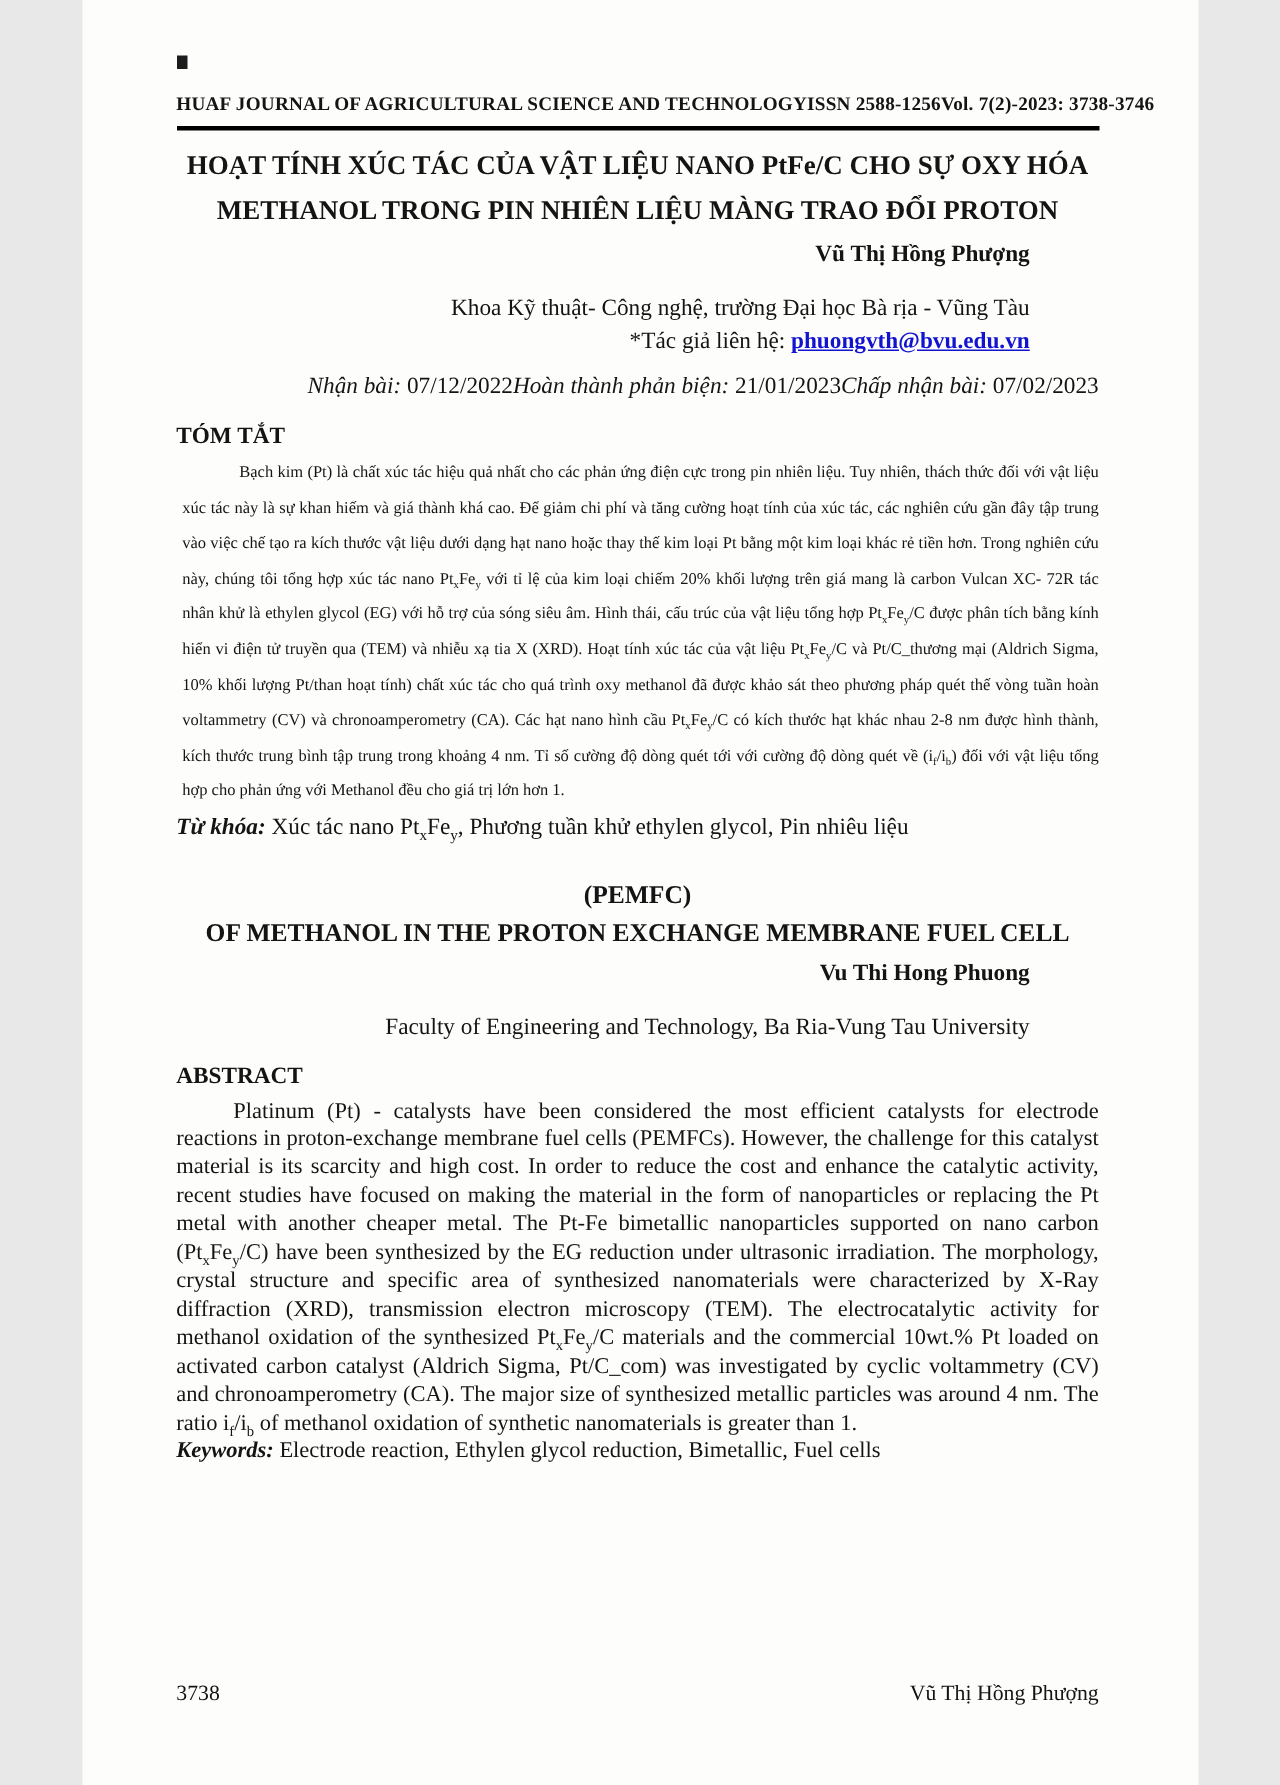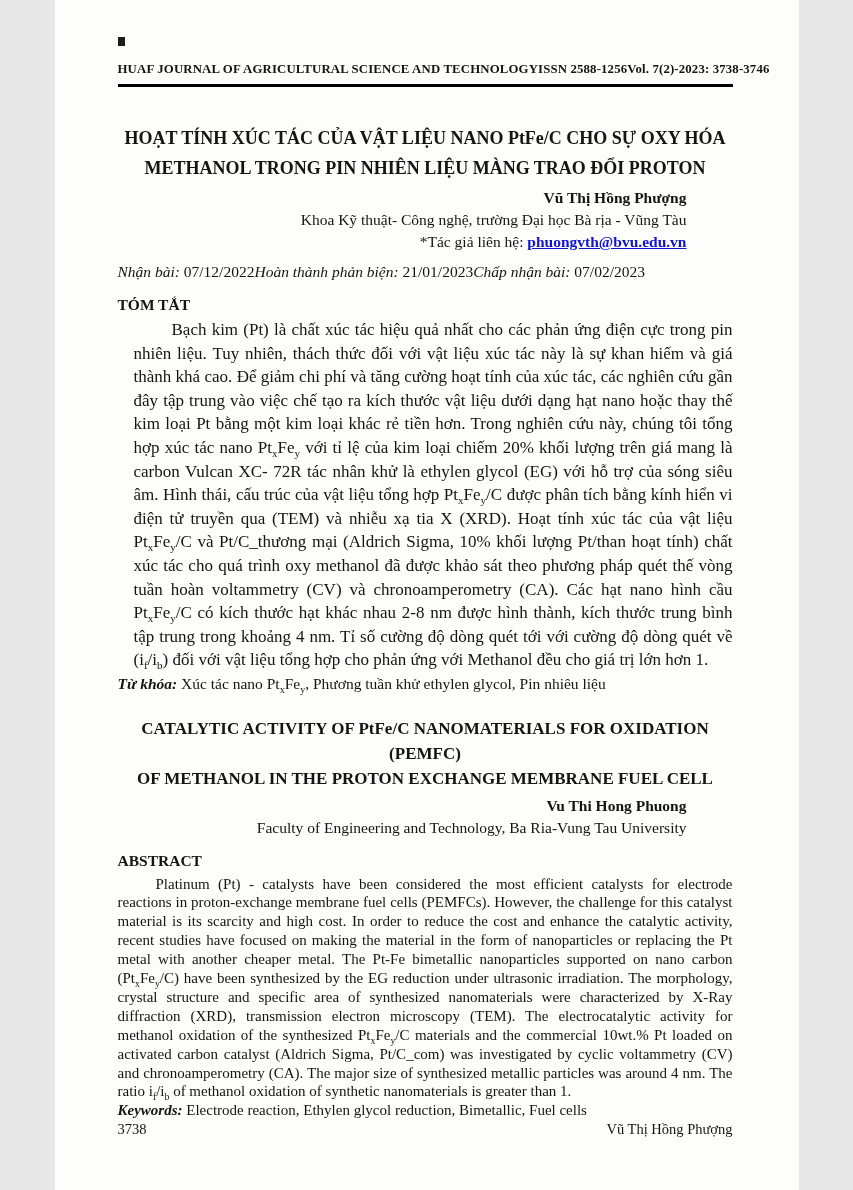--- a/index.html
+++ b/index.html
@@ -6,30 +6,30 @@
   .page{
     position:relative;width:744px;height:1190px;background:#fdfdfc;
     font-family:"Liberation Serif",serif;color:#141414;overflow:hidden;
     margin:0 auto;box-sizing:border-box;
   }
   .content{padding:62px 66px 0 63px;}
   .scan-artifact{position:absolute;left:63px;top:37px;width:7px;height:9px;background:#1c1c1c;}
   .journal-header{display:flex;justify-content:space-between;align-items:baseline;
     font-size:12.8px;font-weight:bold;letter-spacing:.15px;white-space:nowrap;}
   .header-rule{height:3px;background:#000;margin-top:7px;}
-  .vn-title{margin-top:36px;text-align:center;font-size:18px;font-weight:bold;line-height:30px;}
+  .vn-title{margin-top:8px;text-align:center;font-size:18px;font-weight:bold;line-height:30px;}
   .byline-block{text-align:right;padding-right:46px;}
   .author-line{font-size:15.5px;font-weight:bold;margin-top:4px;line-height:21px;}
-  .affil-line{font-size:15.5px;margin-top:1px;line-height:21px;}
+  .affil-line{font-size:15.5px;margin-top:15px;line-height:21px;}
   .contact-line{font-size:15.5px;margin-top:1px;line-height:21px;}
   a.email{font-weight:bold;text-decoration:underline;cursor:pointer;}
-  .dates-row{display:flex;justify-content:flex-start;margin-top:9px;font-size:15.5px;line-height:21px;}
+  .dates-row{display:flex;justify-content:flex-end;margin-top:9px;font-size:15.5px;line-height:21px;}
   .date-label{font-style:italic;}
   .section-heading{font-weight:bold;font-size:15.5px;margin-top:12px;line-height:22px;}
-  .abstract-vn{margin:2px 0 0 16px;font-size:17px;line-height:23.6px;text-align:justify;text-indent:38px;}
+  .abstract-vn{margin:2px 0 0 4px;font-size:11px;line-height:23.6px;text-align:justify;text-indent:38px;}
   .keywords-vn{margin:0;font-size:15.5px;line-height:23.6px;text-align:left;}
   .kw-label{font-weight:bold;font-style:italic;text-align:right;}
   .en-title{margin-top:20px;text-align:center;font-size:17px;font-weight:bold;line-height:25px;}
   .abstract-en{margin:3px 0 0 0;font-size:15px;line-height:18.9px;text-align:justify;text-indent:38px;}
   .keywords-en{margin:0;font-size:15px;line-height:19px;text-align:left;}
   sub{font-size:.65em;line-height:0;}
   .footer{position:absolute;left:63px;right:66px;top:1121px;display:flex;
     justify-content:space-between;font-size:14.5px;}
 </style>
 </head>
@@ -72,21 +72,20 @@
       </span>
     </div>
 
     <div class="section-heading">TÓM TẮT</div>
     <p class="abstract-vn"><span>Bạch kim (Pt) là chất xúc tác hiệu quả nhất cho các phản ứng điện cực trong pin nhiên liệu. Tuy nhiên, thách thức đối với vật liệu xúc tác này là sự khan hiếm và giá thành khá cao. Để giảm chi phí và tăng cường hoạt tính của xúc tác, các nghiên cứu gần đây tập trung vào việc chế tạo ra kích thước vật liệu dưới dạng hạt nano hoặc thay thế kim loại Pt bằng một kim loại khác rẻ tiền hơn. Trong nghiên cứu này, chúng tôi tổng hợp xúc tác nano Pt</span><sub>x</sub><span>Fe</span><sub>y</sub><span> với tỉ lệ của kim loại chiếm 20% khối lượng trên giá mang là carbon Vulcan XC- 72R tác nhân khử là ethylen glycol (EG) với hỗ trợ của sóng siêu âm. Hình thái, cấu trúc của vật liệu tổng hợp Pt</span><sub>x</sub><span>Fe</span><sub>y</sub><span>/C được phân tích bằng kính hiển vi điện tử truyền qua (TEM) và nhiễu xạ tia X (XRD). Hoạt tính xúc tác của vật liệu Pt</span><sub>x</sub><span>Fe</span><sub>y</sub><span>/C và Pt/C_thương mại (Aldrich Sigma, 10% khối lượng Pt/than hoạt tính) chất xúc tác cho quá trình oxy methanol đã được khảo sát theo phương pháp quét thế vòng tuần hoàn voltammetry (CV) và chronoamperometry (CA). Các hạt nano hình cầu Pt</span><sub>x</sub><span>Fe</span><sub>y</sub><span>/C có kích thước hạt khác nhau 2-8 nm được hình thành, kích thước trung bình tập trung trong khoảng 4 nm. Tỉ số cường độ dòng quét tới với cường độ dòng quét về (i</span><sub>f</sub><span>/i</span><sub>b</sub><span>) đối với vật liệu tổng hợp cho phản ứng với Methanol đều cho giá trị lớn hơn 1.</span></p>
     <p class="keywords-vn">
       <span class="kw-label">Từ khóa:</span><span><span> Xúc tác nano Pt</span><sub>x</sub><span>Fe</span><sub>y</sub><span>, Phương tuần khử ethylen glycol, Pin nhiêu liệu</span></span>
     </p>
 
     <div class="en-title">
-      <div>CATALYTIC ACTIVITY OF PtFe/C NANOMATERIALS FOR OXIDATION</div>
       <div>(PEMFC)</div>
       <div>OF METHANOL IN THE PROTON EXCHANGE MEMBRANE FUEL CELL</div>
     </div>
 
     <div class="byline-block">
       <div class="author-line">Vu Thi Hong Phuong</div>
       <div class="affil-line">Faculty of Engineering and Technology, Ba Ria-Vung Tau University</div>
     </div>
 
     <div class="section-heading">ABSTRACT</div>

